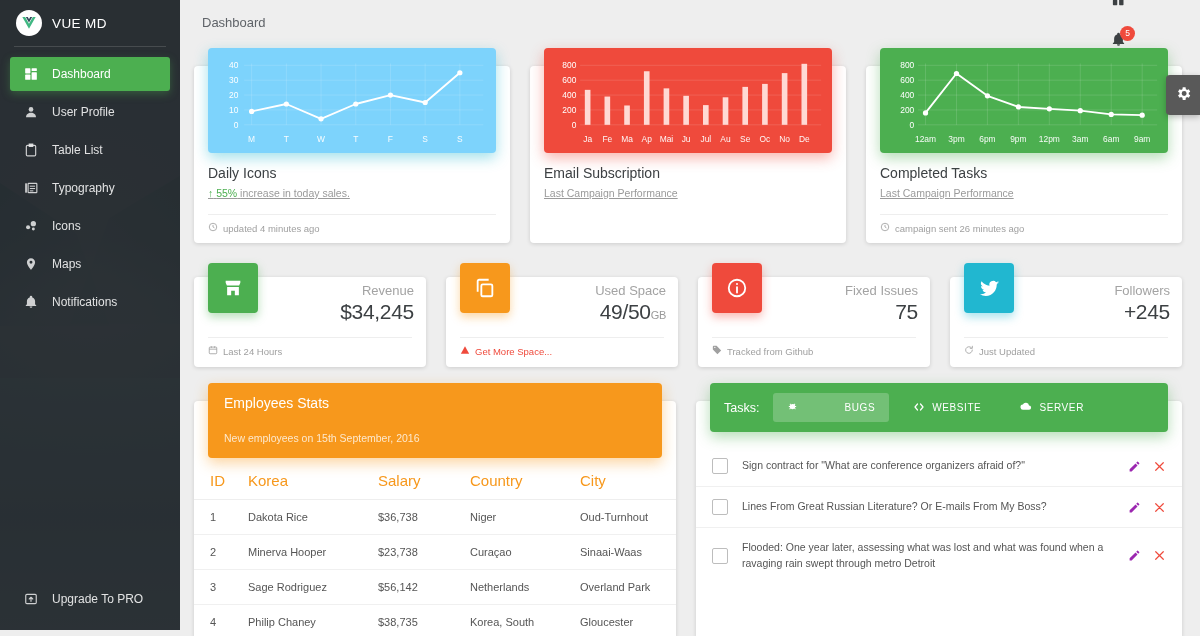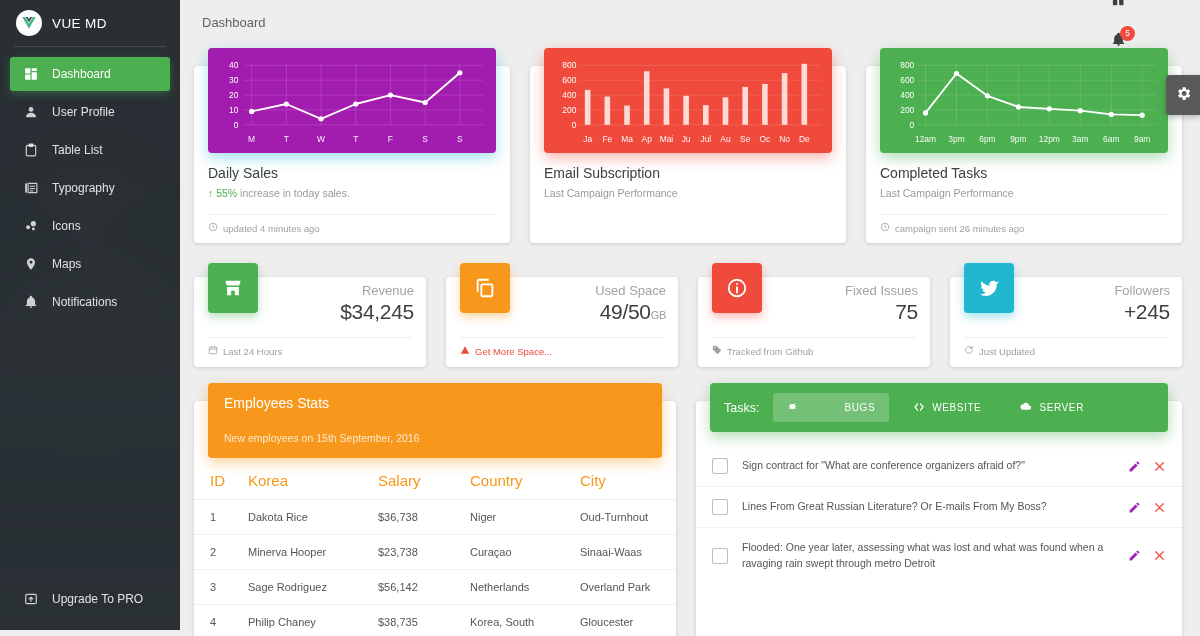--- a/index.html
+++ b/index.html
@@ -85,27 +85,27 @@
   
   .card { background:#fff; border-radius: 4px; box-shadow: 0 1px 4px rgba(0,0,0,.14); position: relative; }
   .row { display: flex; gap: 20px; }
 
   
   .chart-card { flex: 1 1 0; padding: 0 0 0 0; margin-top: 0; }
   .chart-head {
     position: relative; height: 105px; margin: -18px 14px 0; border-radius: 4px; overflow: hidden;
     padding: 8px 8px 4px 8px;
   }
-  .chart-head.cyan { background:#a21caf; box-shadow: 0 5px 14px rgba(33,183,208,.42); }
+  .chart-head.cyan { background:#7dd3fc; box-shadow: 0 5px 14px rgba(33,183,208,.42); }
   .chart-head.red  { background:#ef4a3c; box-shadow: 0 5px 14px rgba(239,74,60,.42); }
   .chart-head.green{ background:#4caf50; box-shadow: 0 5px 14px rgba(76,175,80,.42); }
   .chart-head svg { display:block; width: 100%; height: 100%; }
   .chart-body { padding: 12px 14px 6px; }
   .chart-title { font-size: 14px; color: #3c4043; font-weight: 400; }
-  .chart-sub { font-size: 10.5px; color: #9a9a9a; margin-top: 6px; }
+  .chart-sub { font-size: 10.5px; color: #9a9a9a; margin-top: 6px; text-decoration: underline; }
   .chart-sub .up { color:#4caf50; }
   .chart-foot {
     border-top: 1px solid #eeeeee; margin: 9px 14px 0; padding: 7px 0 9px;
     font-size: 9.5px; color: #a0a0a0; display: flex; align-items: center; gap: 5px;
   }
 
   
   .stat-card { flex: 1 1 0; height: 90px; }
   .stat-top { display: flex; align-items: flex-start; padding: 0 12px 0 0; height: 60px; }
   .stat-icon {
@@ -373,21 +373,21 @@
                   <circle cx="75" cy="51.6" r="2.8"></circle>
                 <circle cx="112" cy="67.6" r="2.8"></circle>
                   <circle cx="149" cy="51.6" r="2.8"></circle>
                 <circle cx="186" cy="42" r="2.8"></circle>
                   <circle cx="223" cy="50" r="2.8"></circle>
                 <circle cx="260" cy="18" r="2.8"></circle>
               </g>
             </svg>
           </div>
           <div class="chart-body">
-            <div class="chart-title">Daily Sales</div>
+            <div class="chart-title">Daily Icons</div>
             <div class="chart-sub">
               <span class="up">↑</span>
               <span class="up">55%</span>
               <span>increase in today sales.</span>
             </div>
           </div>
           <div class="chart-foot">
             <span>
               <svg width="10" height="10" viewBox="0 0 24 24" fill="none" stroke="#a0a0a0" stroke-width="2">
                   <circle cx="12" cy="12" r="9"></circle>

